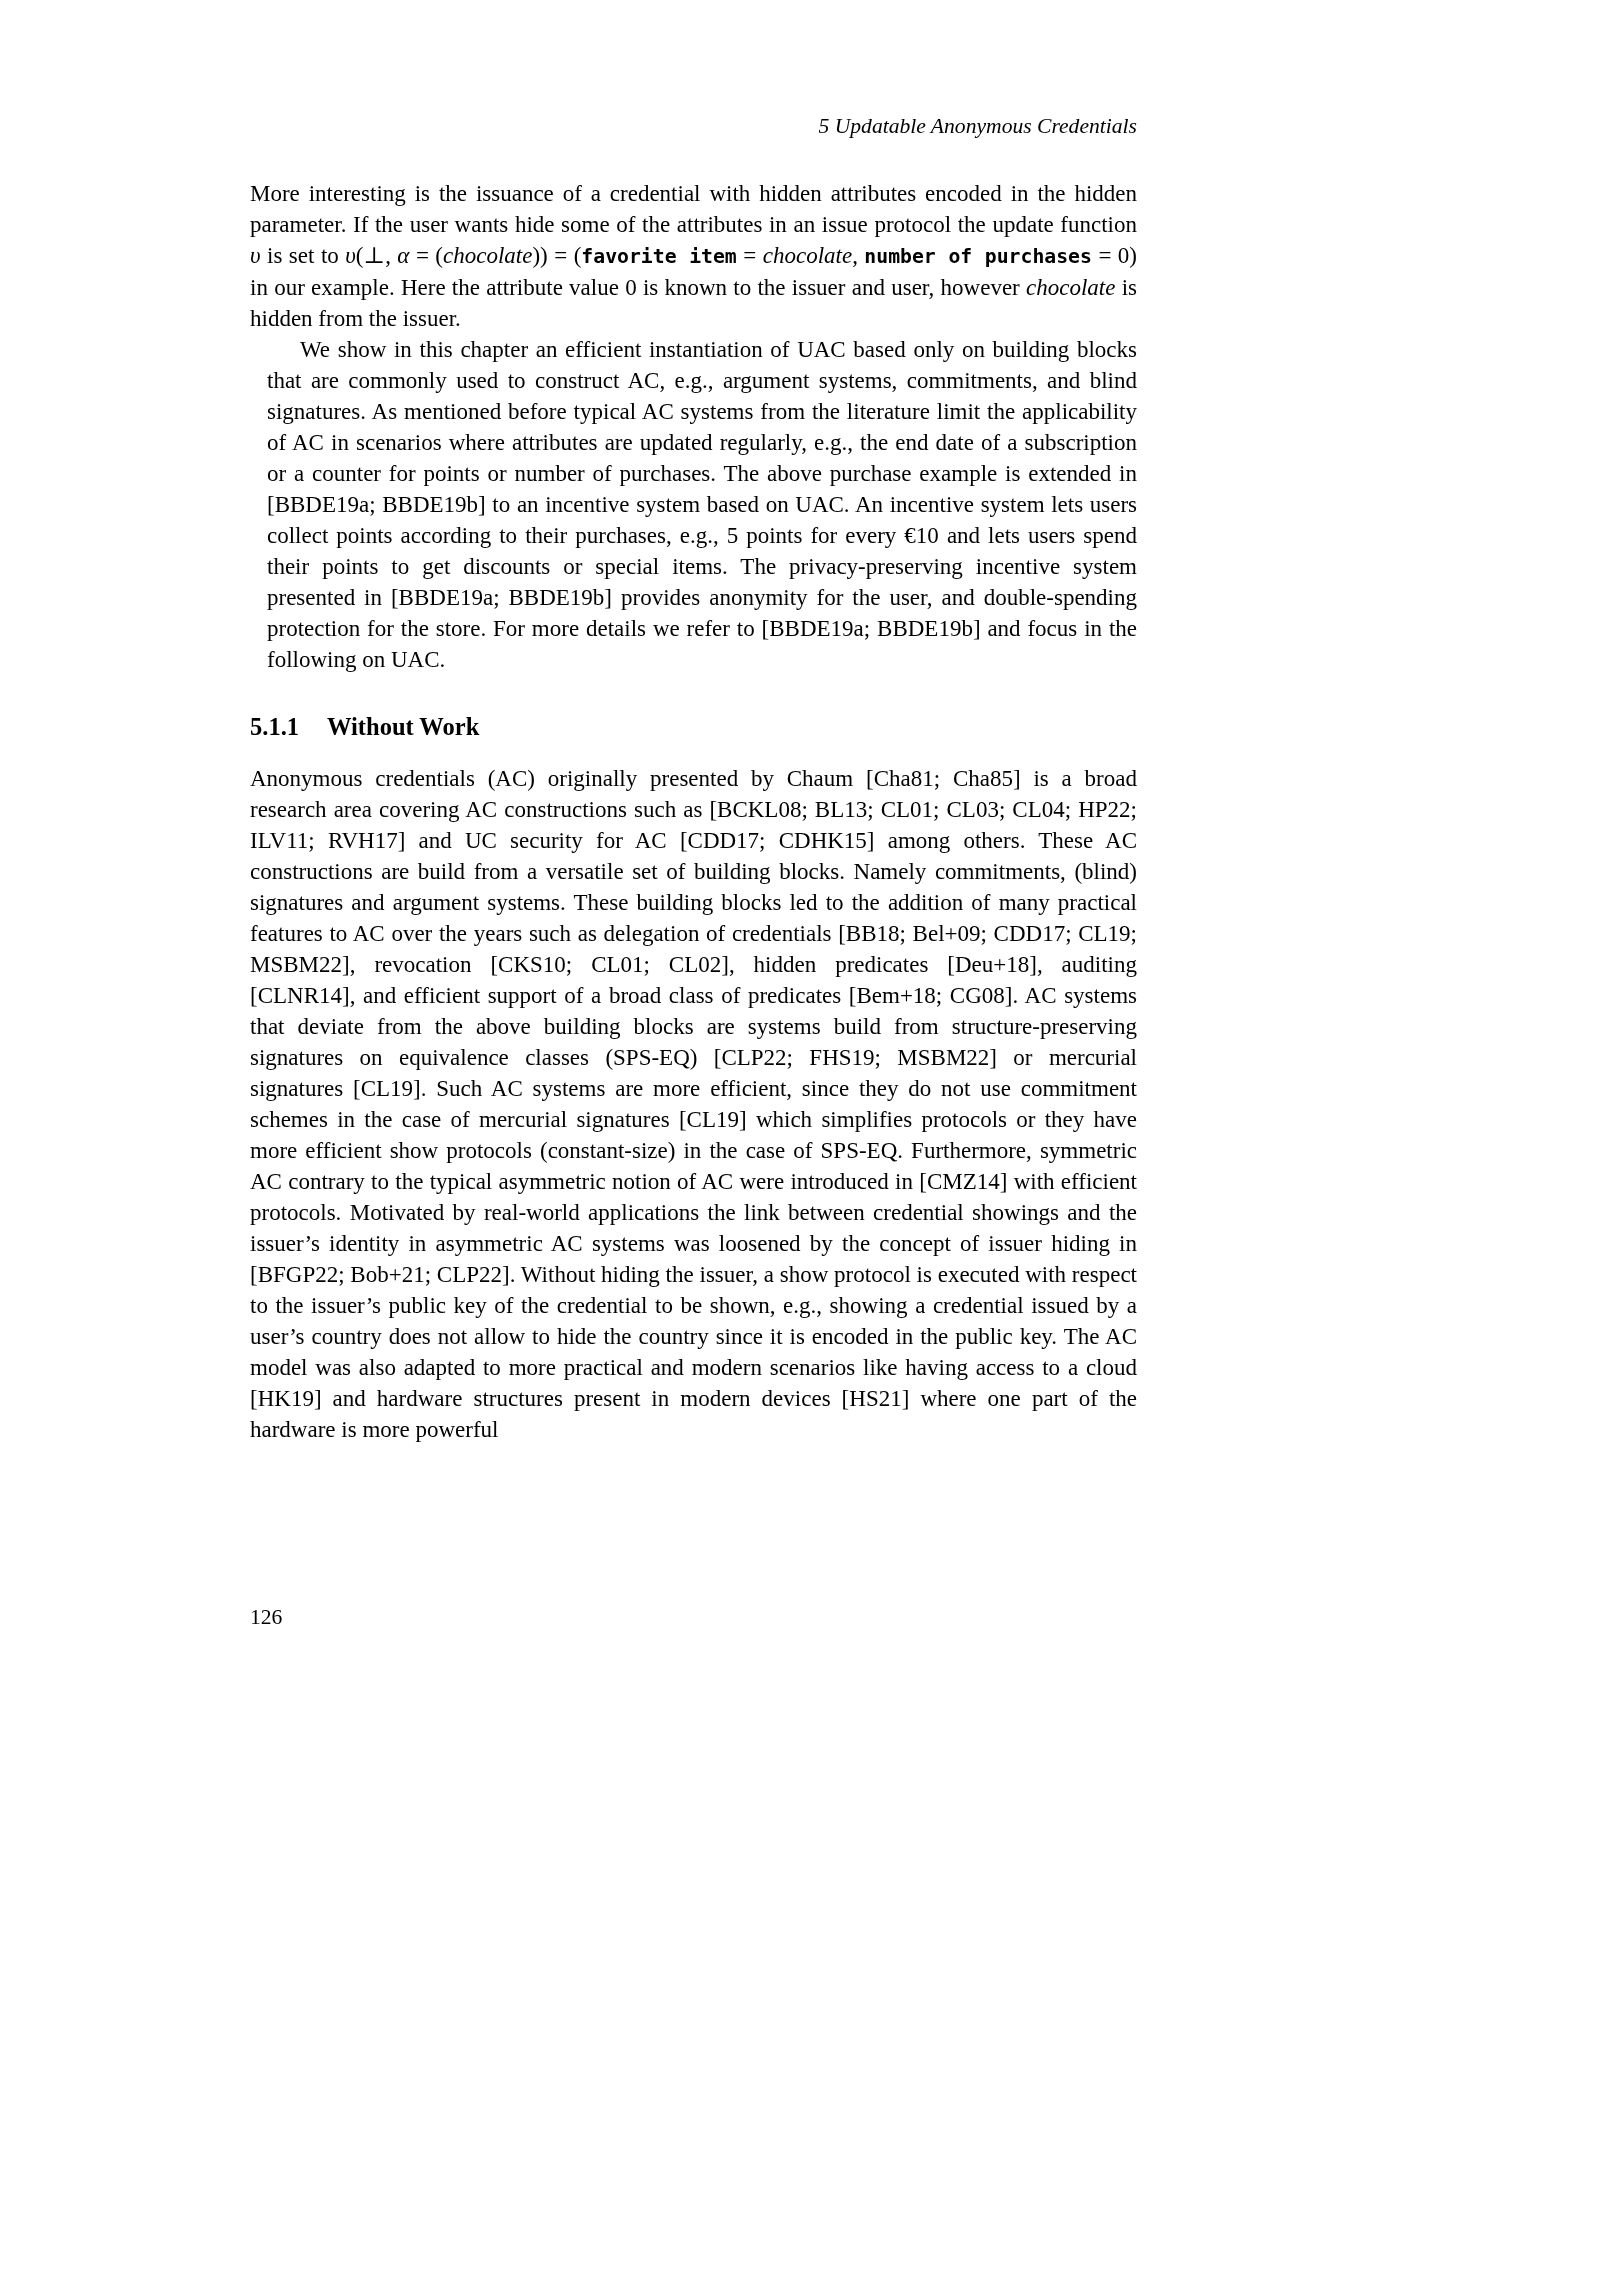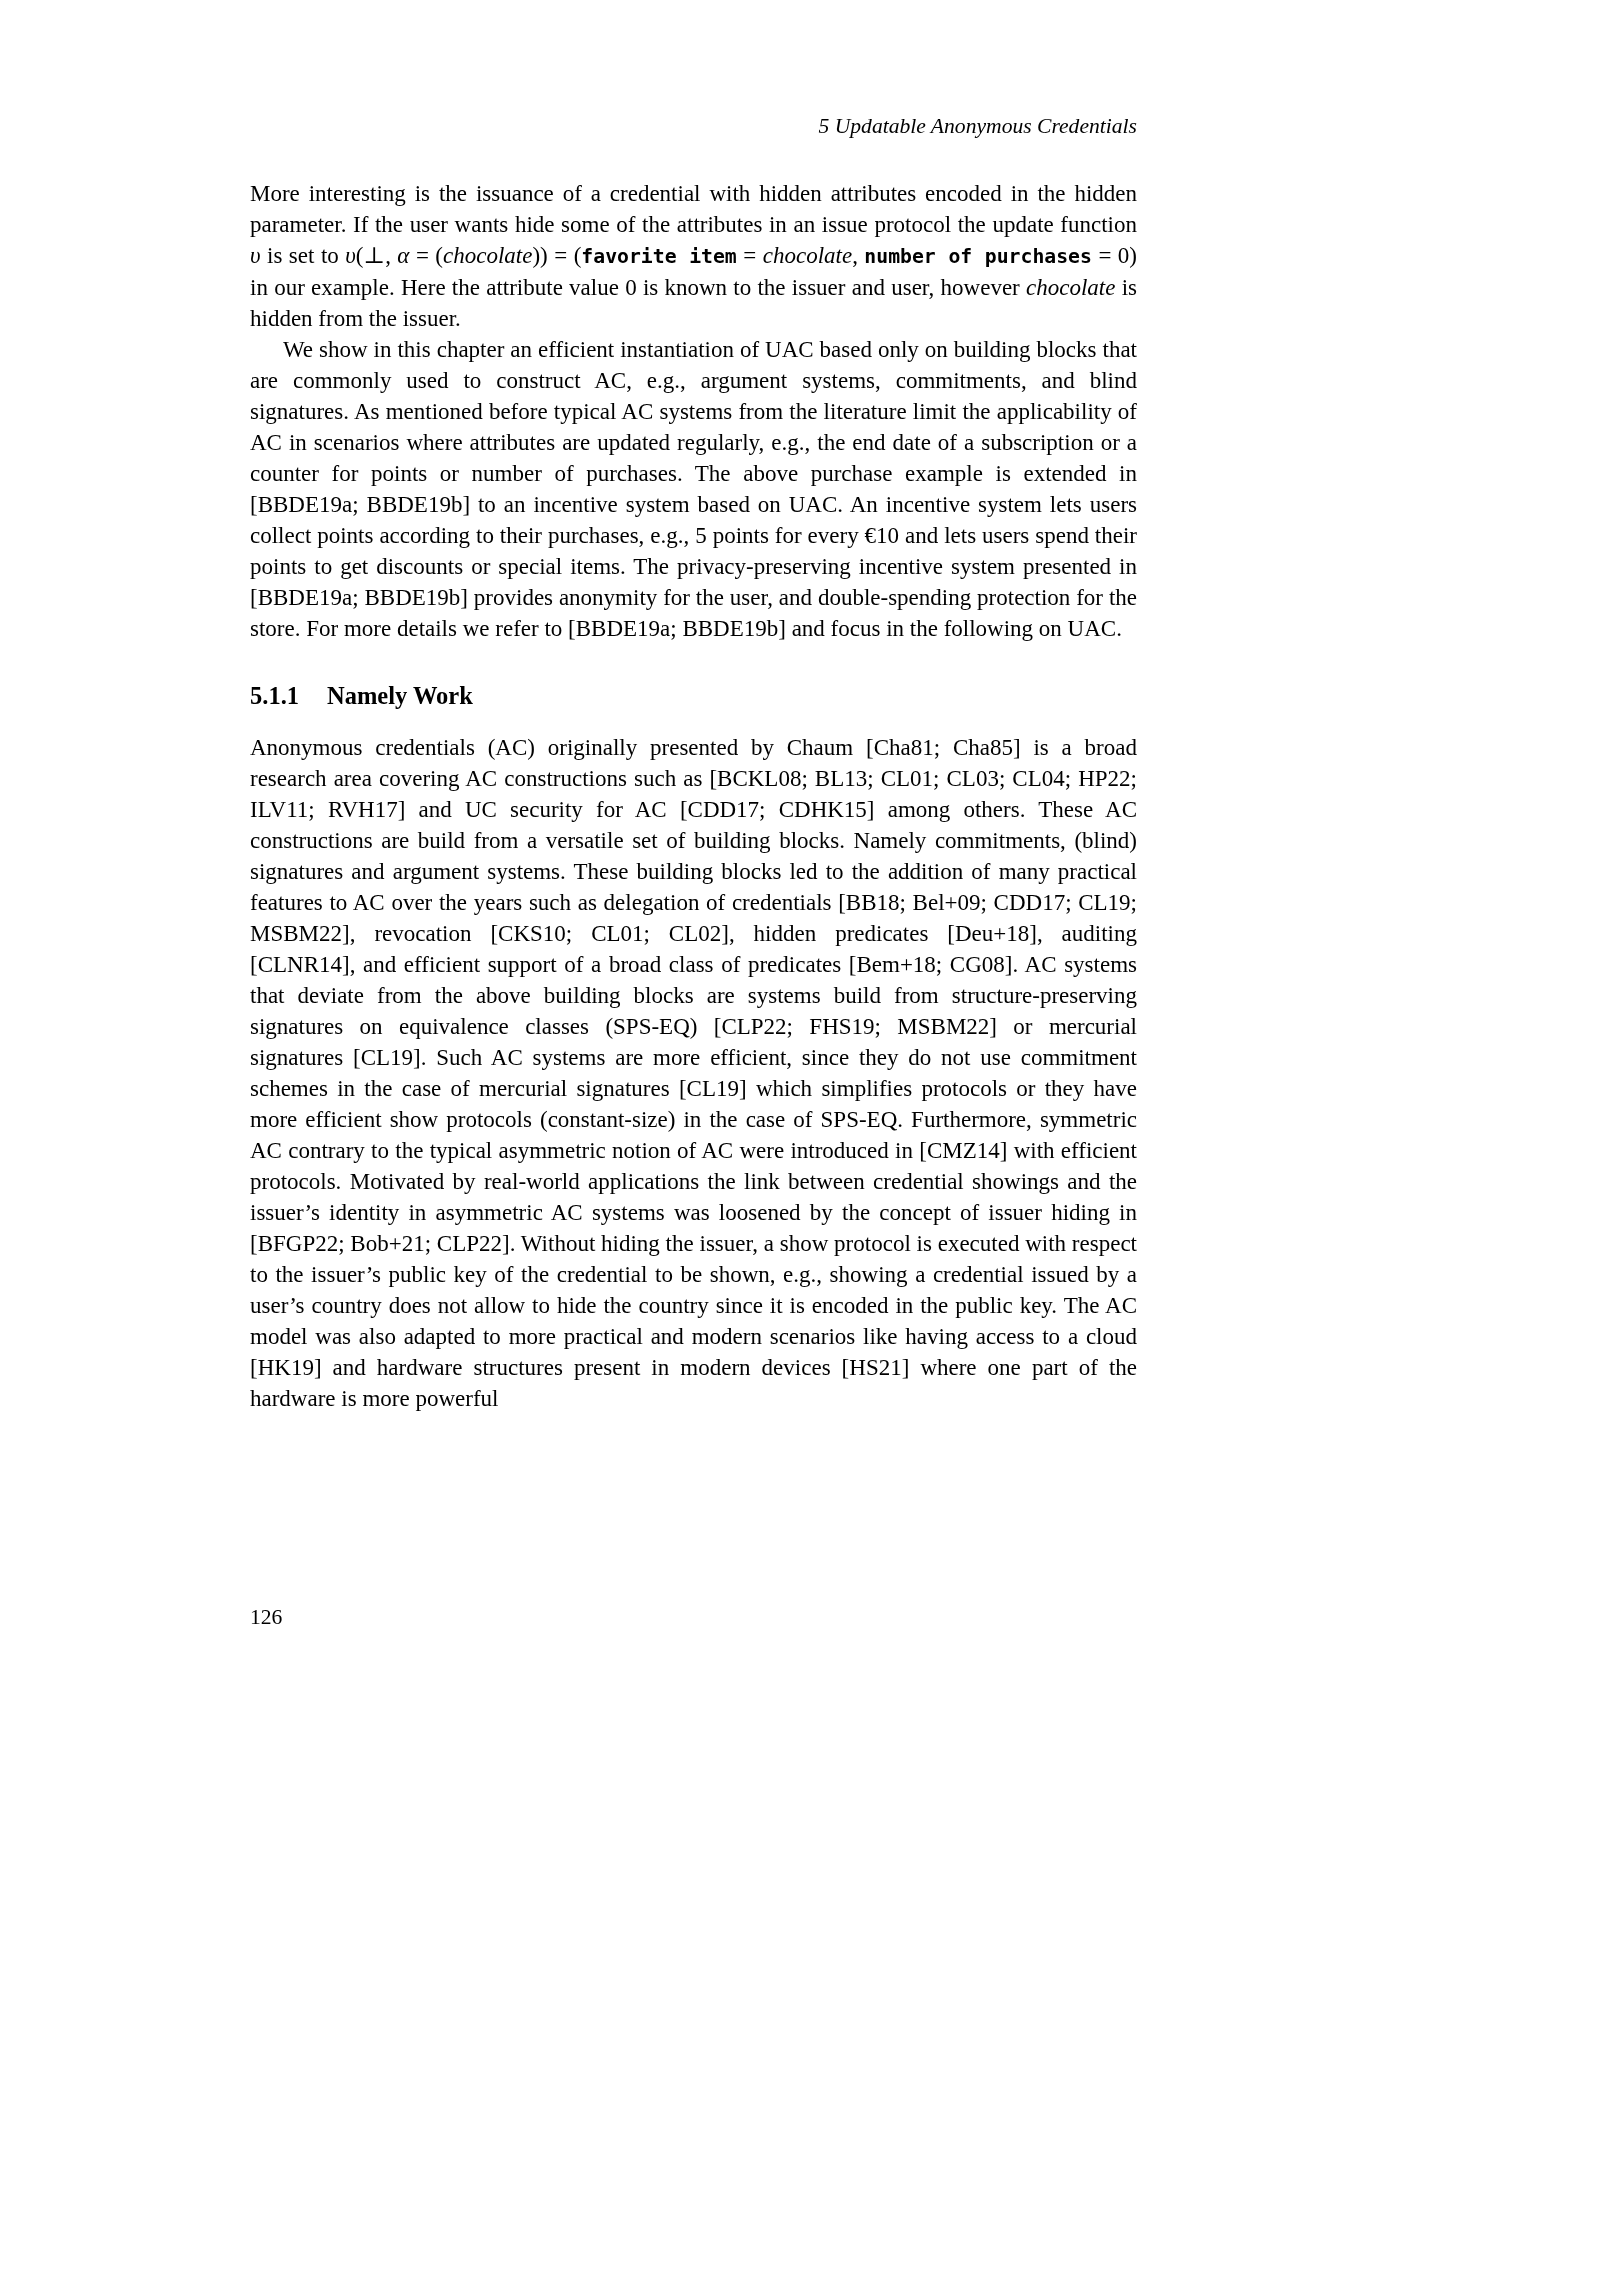--- a/index.html
+++ b/index.html
@@ -41,20 +41,21 @@
   }
   p.para {
     margin: 0;
     font-size: 23px;
     line-height: 31px;
     text-align: justify;
     text-justify: inter-word;
   }
   p.para.indent {
     text-indent: 33px;
+    margin-left: 17px;
   }
   .section-heading {
     margin: 37px 0 21.6px 0;
     font-size: 24.5px;
     font-weight: bold;
     line-height: 29px;
   }
   .section-heading .sec-num {
     margin-right: 28px;
   }
@@ -80,21 +81,21 @@
 
   <div class="running-header">5  Updatable Anonymous Credentials</div>
 
   <div class="text-block">
 
     <p class="para"><span class="seg-n">More interesting is the issuance of a credential with hidden attributes encoded in the hidden parameter. If the user wants hide some of the attributes in an issue protocol the update function </span><span class="seg-i">υ</span><span class="seg-n"> is set to </span><span class="seg-i">υ</span><span class="seg-n">(⊥</span><span class="seg-n">, </span><span class="seg-i">α</span><span class="seg-n"> = (</span><span class="seg-i">chocolate</span><span class="seg-n">)) = (</span><span class="seg-m">favorite item</span><span class="seg-n"> = </span><span class="seg-i">chocolate</span><span class="seg-n">, </span><span class="seg-m">number of purchases</span><span class="seg-n"> = 0) in our example. Here the attribute value 0 is known to the issuer and user, however </span><span class="seg-i">chocolate</span><span class="seg-n"> is hidden from the issuer.</span></p>
 
     <p class="para indent"><span class="seg-n">We show in this chapter an efficient instantiation of UAC based only on building blocks that are commonly used to construct AC, e.g., argument systems, commitments, and blind signatures. As mentioned before typical AC systems from the literature limit the applicability of AC in scenarios where attributes are updated regularly, e.g., the end date of a subscription or a counter for points or number of purchases. The above purchase example is extended in [BBDE19a; BBDE19b] to an incentive system based on UAC. An incentive system lets users collect points according to their purchases, e.g., 5 points for every €10 and lets users spend their points to get discounts or special items. The privacy-preserving incentive system presented in [BBDE19a; BBDE19b] provides anonymity for the user, and double-spending protection for the store. For more details we refer to [BBDE19a; BBDE19b] and focus in the following on UAC.</span></p>
 
     <h2 class="section-heading">
-      <span class="sec-num">5.1.1</span><span>Namely Work</span>
+      <span class="sec-num">5.1.1</span><span>Without Work</span>
     </h2>
 
     <p class="para"><span class="seg-n">Anonymous credentials (AC) originally presented by Chaum [Cha81; Cha85] is a broad research area covering AC constructions such as [BCKL08; BL13; CL01; CL03; CL04; HP22; ILV11; RVH17] and UC security for AC [CDD17; CDHK15] among others. These AC constructions are build from a versatile set of building blocks. Namely commitments, (blind) signatures and argument systems. These building blocks led to the addition of many practical features to AC over the years such as delegation of credentials [BB18; Bel+09; CDD17; CL19; MSBM22], revocation [CKS10; CL01; CL02], hidden predicates [Deu+18], auditing [CLNR14], and efficient support of a broad class of predicates [Bem+18; CG08]. AC systems that deviate from the above building blocks are systems build from structure-preserving signatures on equivalence classes (SPS-EQ) [CLP22; FHS19; MSBM22] or mercurial signatures [CL19]. Such AC systems are more efficient, since they do not use commitment schemes in the case of mercurial signatures [CL19] which simplifies protocols or they have more efficient show protocols (constant-size) in the case of SPS-EQ. Furthermore, symmetric AC contrary to the typical asymmetric notion of AC were introduced in [CMZ14] with efficient protocols. Motivated by real-world applications the link between credential showings and the issuer’s identity in asymmetric AC systems was loosened by the concept of issuer hiding in [BFGP22; Bob+21; CLP22]. Without hiding the issuer, a show protocol is executed with respect to the issuer’s public key of the credential to be shown, e.g., showing a credential issued by a user’s country does not allow to hide the country since it is encoded in the public key. The AC model was also adapted to more practical and modern scenarios like having access to a cloud [HK19] and hardware structures present in modern devices [HS21] where one part of the hardware is more powerful</span></p>
 
   </div>
 
   <div class="page-number">126</div>
 
 </div>
 

